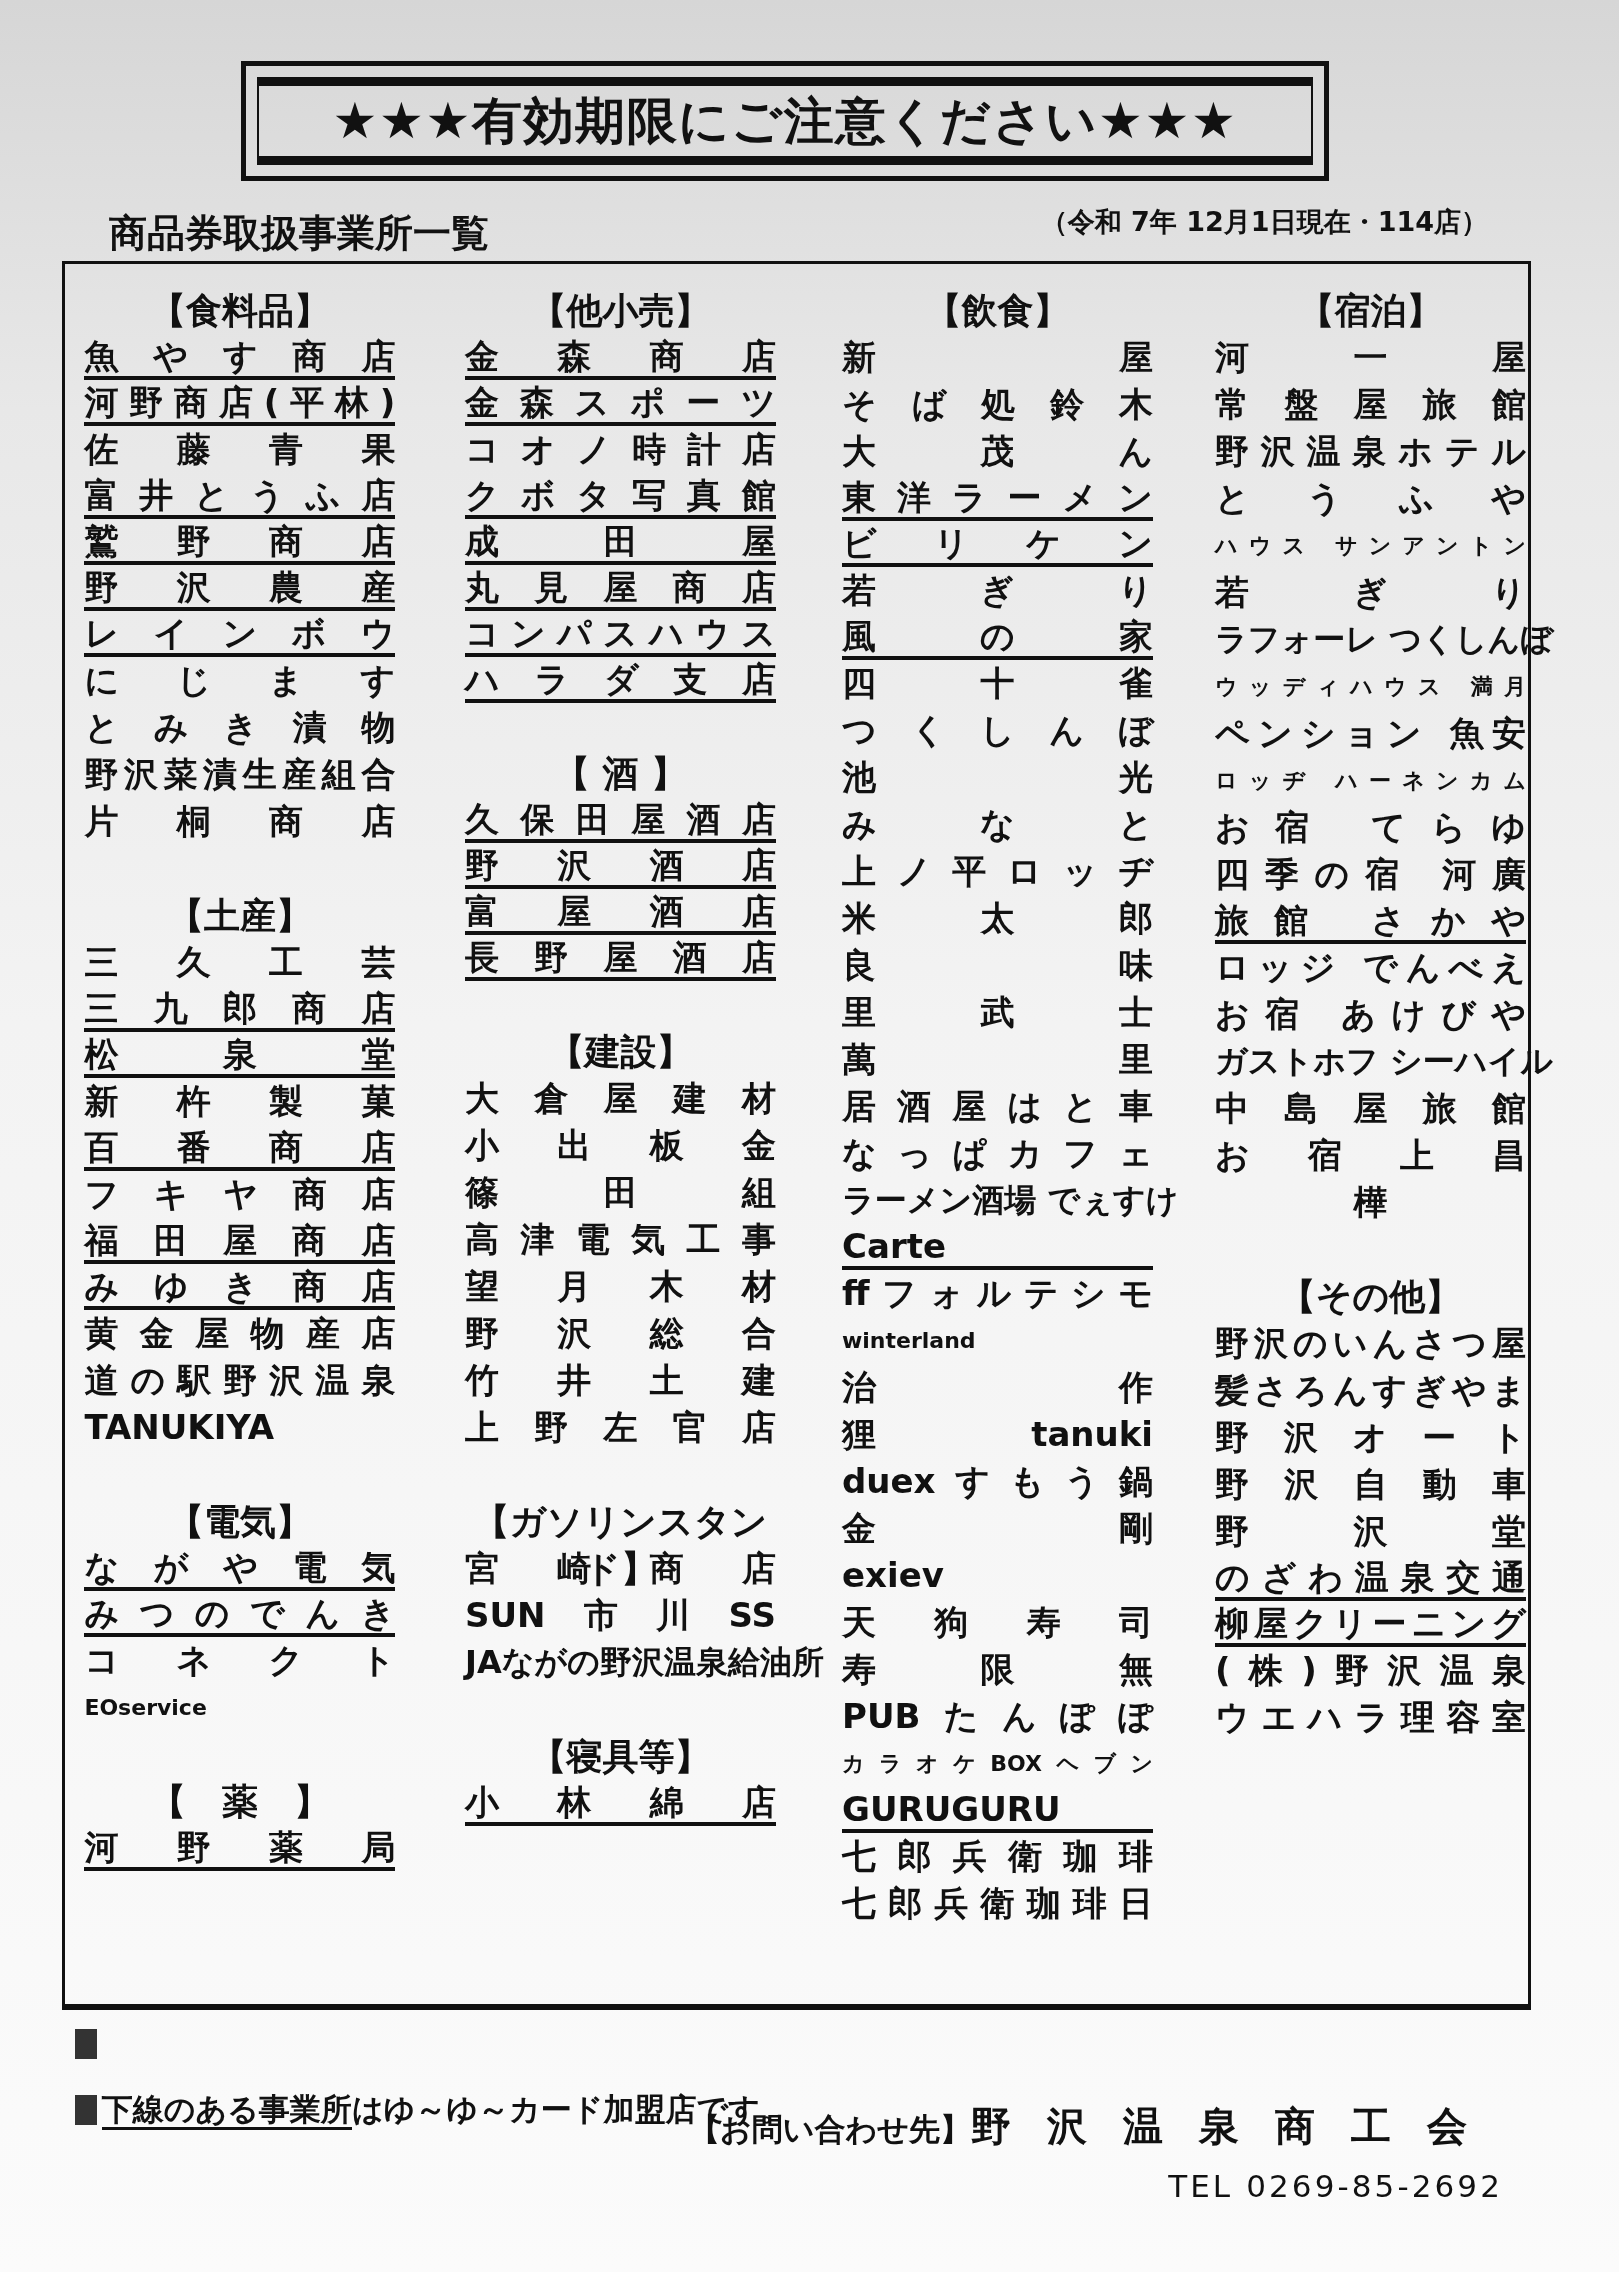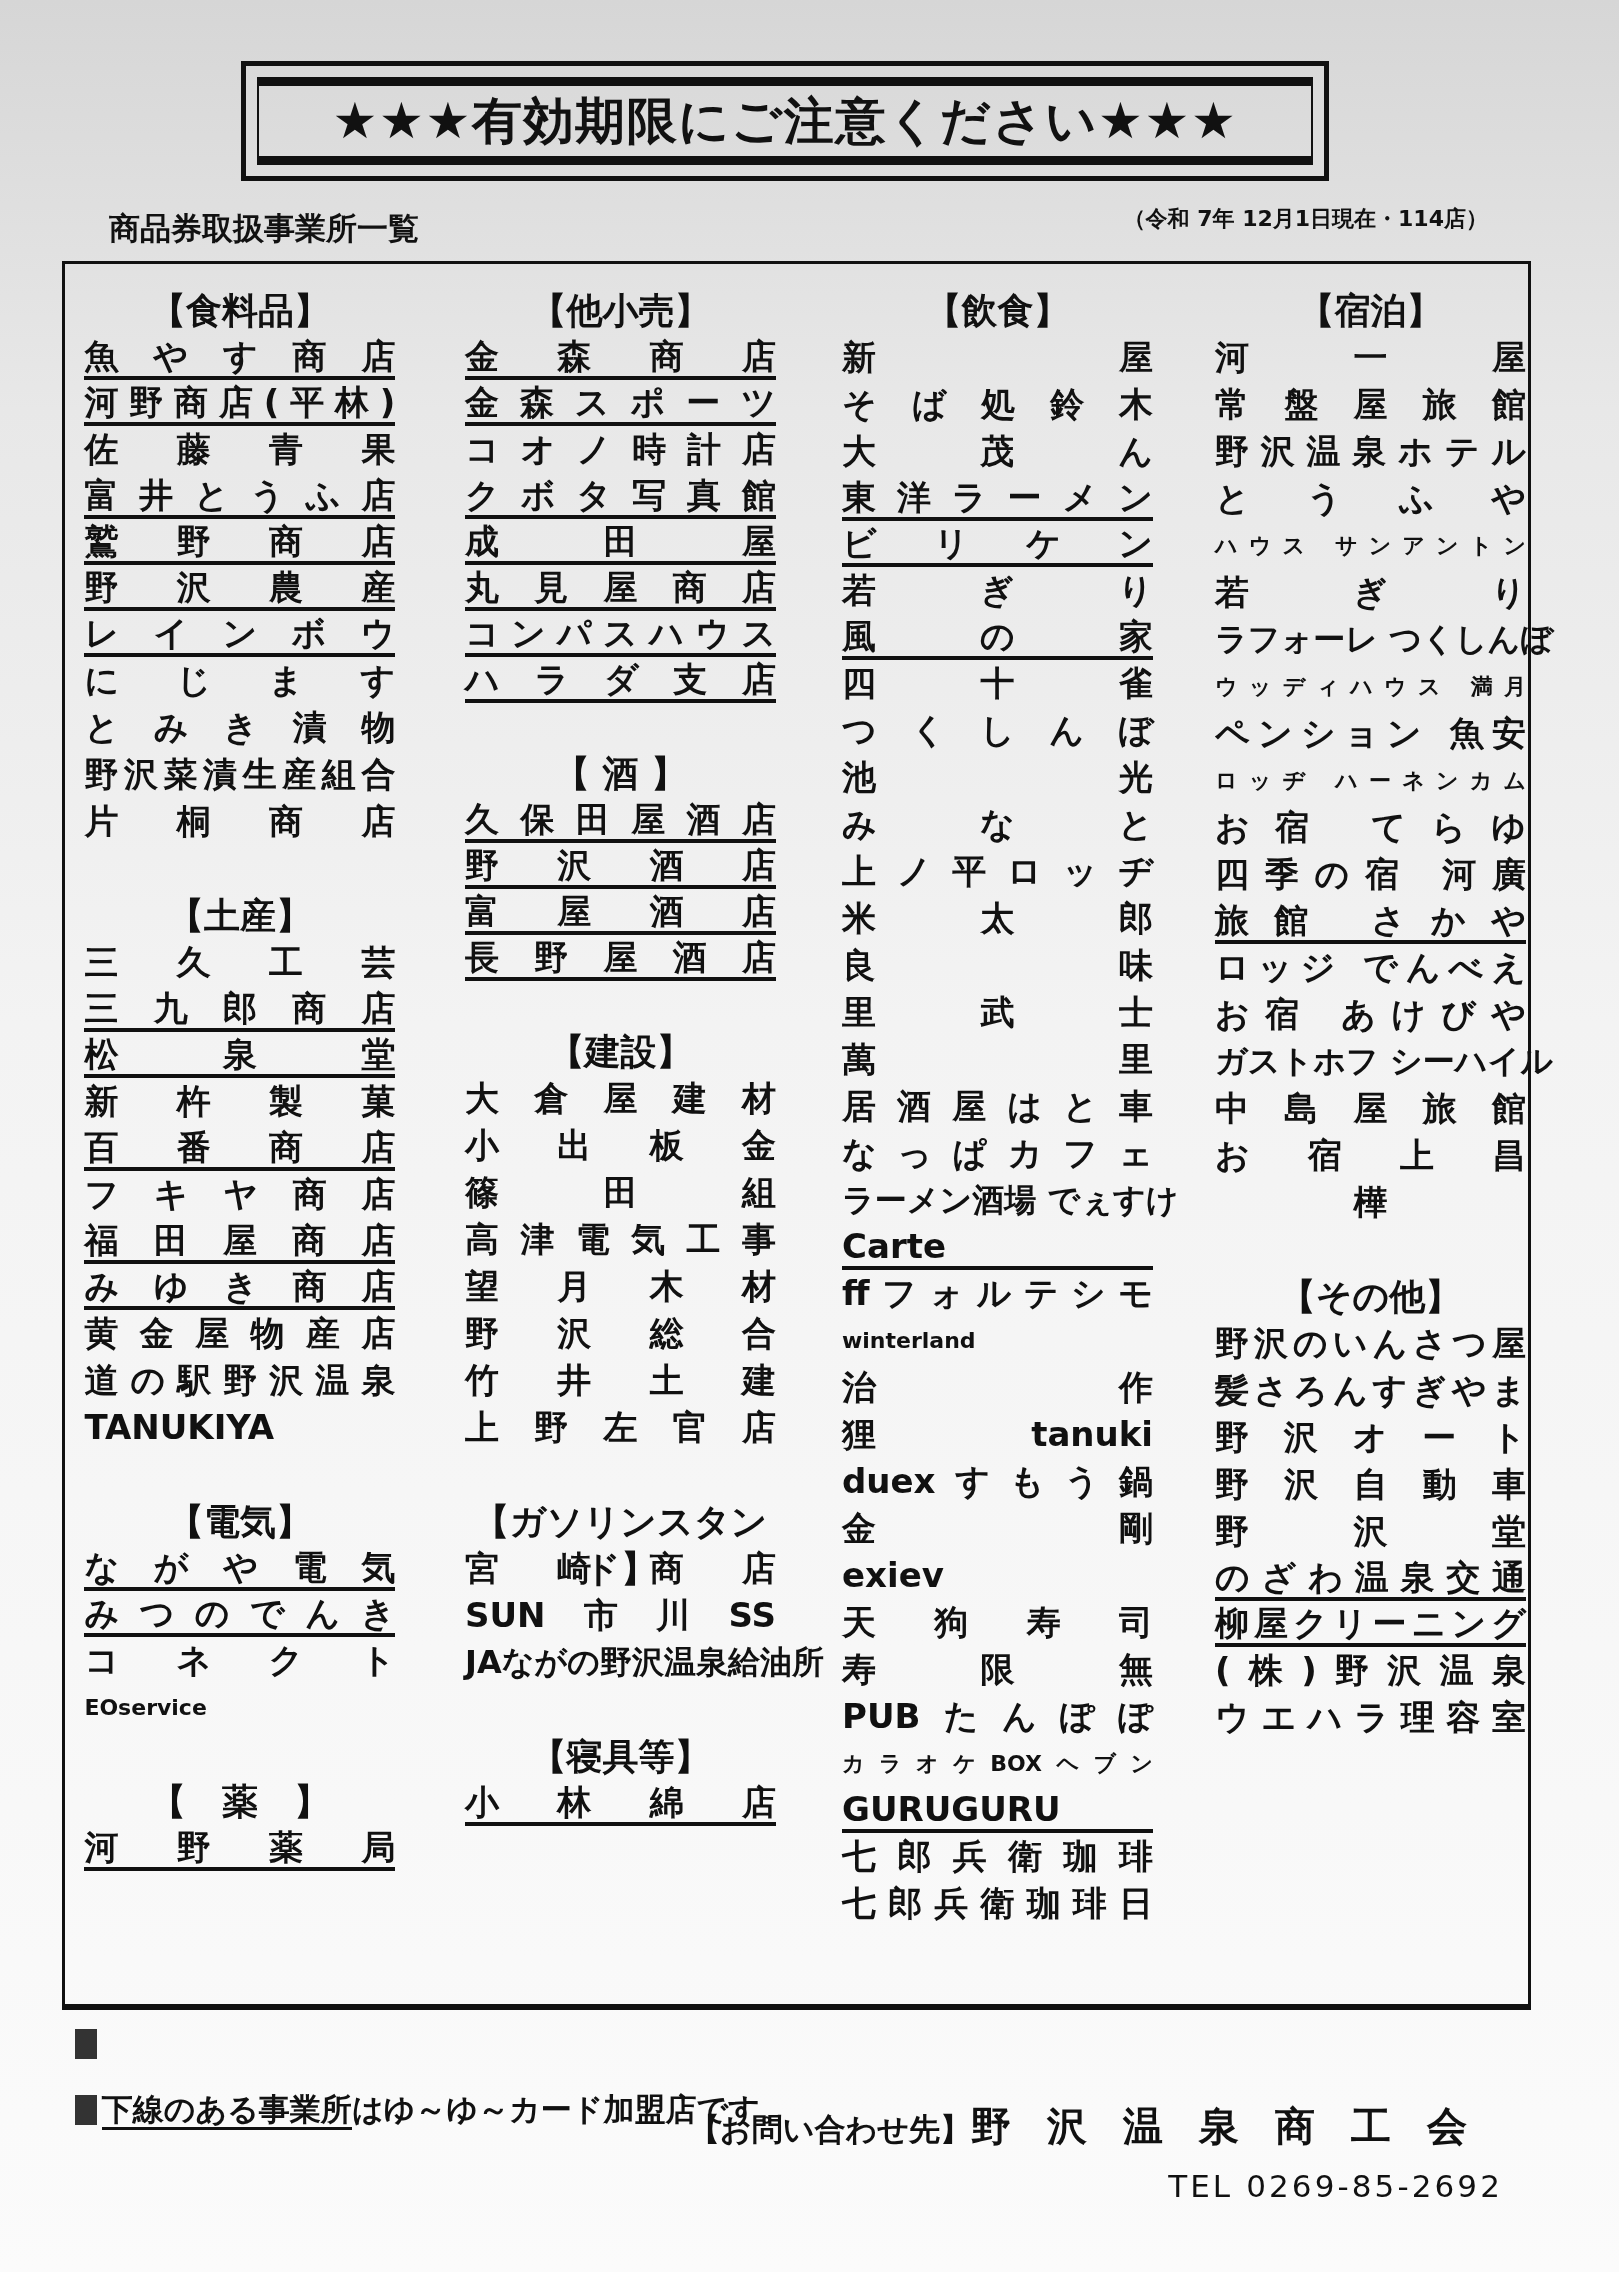--- a/index.html
+++ b/index.html
@@ -6,22 +6,22 @@
   body{width:1620px;height:2273px;background:#e4e4e4;position:relative;overflow:hidden;
        font-family:"DejaVu Sans","Liberation Sans",sans-serif;color:#111;}
   .paper{position:absolute;left:0;top:0;width:1620px;height:2273px;
        background:linear-gradient(180deg,#d6d6d6 0%,#e8e8e8 18%,#f3f3f3 45%,#fbfbfb 100%);}
   .title-box{position:absolute;left:241px;top:61px;width:1088px;height:120px;
        border:5.4px solid #111;box-sizing:border-box;padding-left:44px;}
   .title-inner{position:absolute;left:11px;right:11px;top:11px;bottom:11px;
        border-top:9.3px solid #111;border-bottom:9.3px solid #111;border-left:2.3px solid #111;border-right:2.3px solid #111;
        display:flex;align-items:center;justify-content:center;}
   .title-text{font-size:50px;font-weight:bold;letter-spacing:1.6px;white-space:nowrap;}
-  .subtitle{position:absolute;left:109px;top:208px;font-size:31px;font-weight:bold;}
-  .asof{position:absolute;right:132px;top:204px;font-size:22px;font-weight:bold;}
+  .subtitle{position:absolute;left:109px;top:208px;font-size:38px;font-weight:bold;}
+  .asof{position:absolute;right:132px;top:204px;font-size:27px;font-weight:bold;}
   .main-box{position:absolute;left:62px;top:261px;width:1469px;height:1749px;
        border:3.9px solid #111;border-bottom-width:6.2px;box-sizing:border-box;}
   .col{position:absolute;top:23px;width:311px;}
   .col1{left:19.4px;} .col2{left:400px;} .col3{left:777px;} .col4{left:1150px;}
   .cat{font-size:36px;font-weight:bold;text-align:center;height:47px;line-height:47px;}
   .gap{height:47px;}
   .row{font-size:34px;font-weight:bold;height:47px;line-height:47px;white-space:nowrap;
        text-align:justify;text-align-last:justify;position:relative;}
   .row.small{font-size:32px;}
   .row.mid{font-size:22px;}

